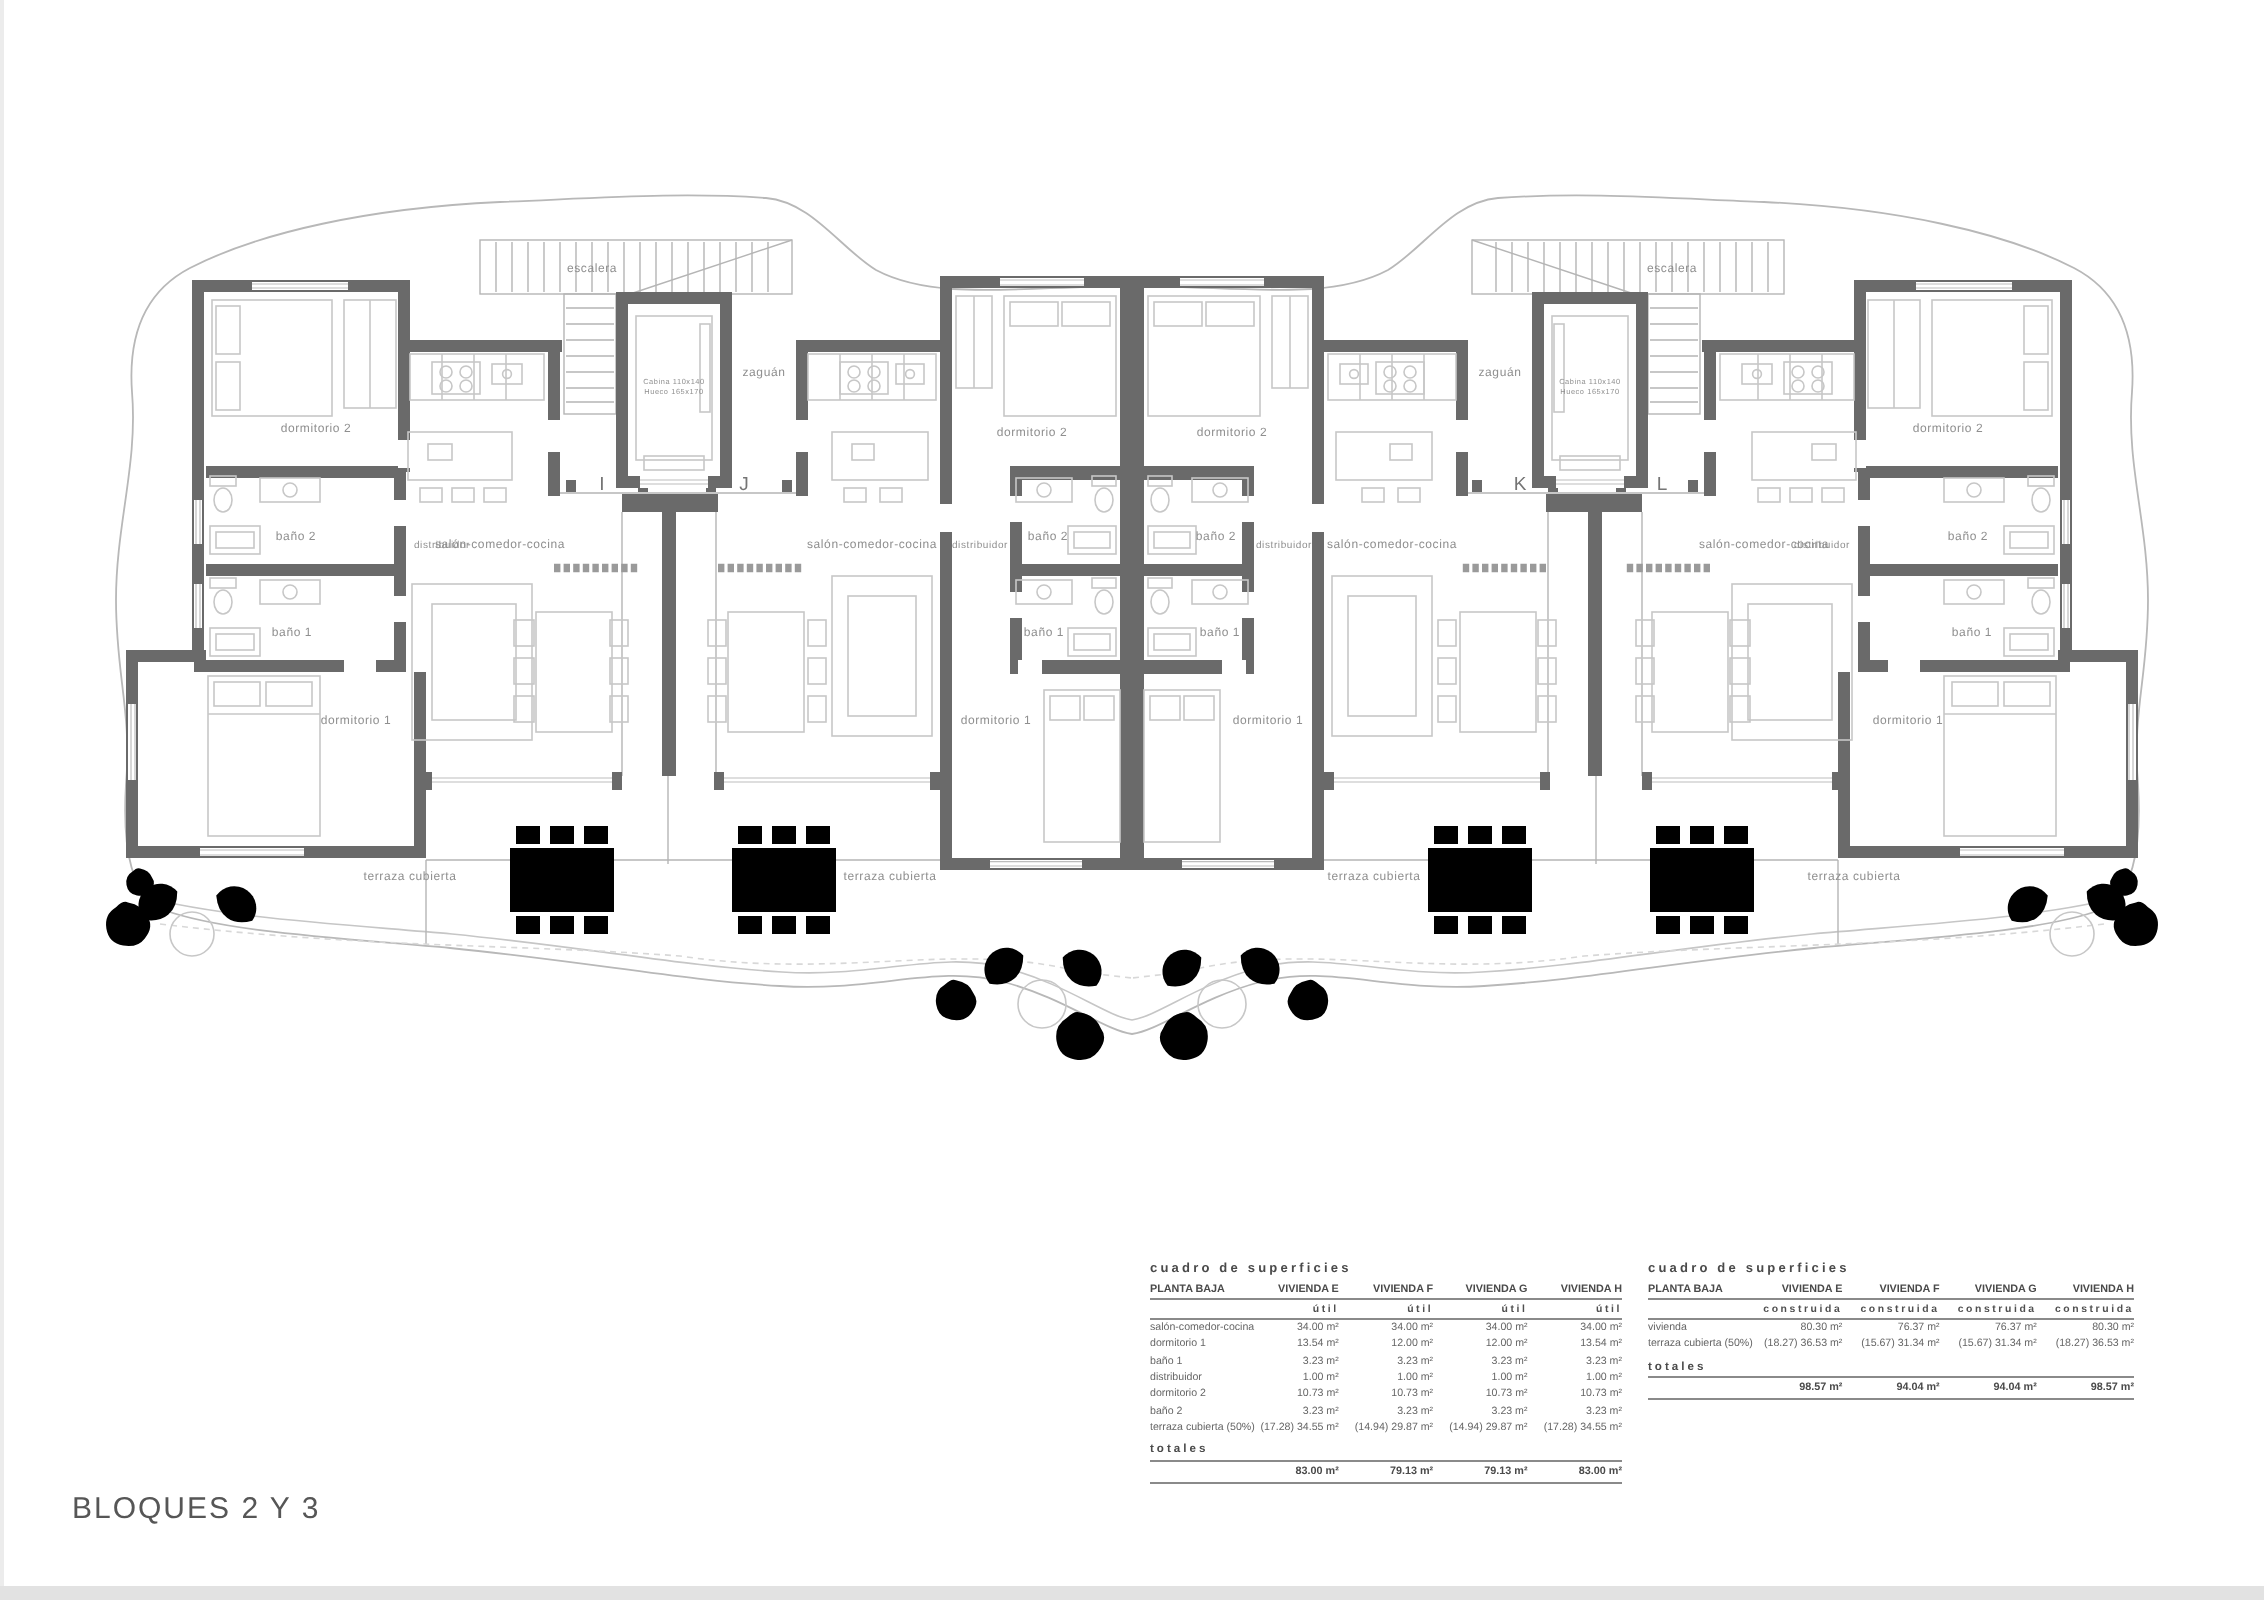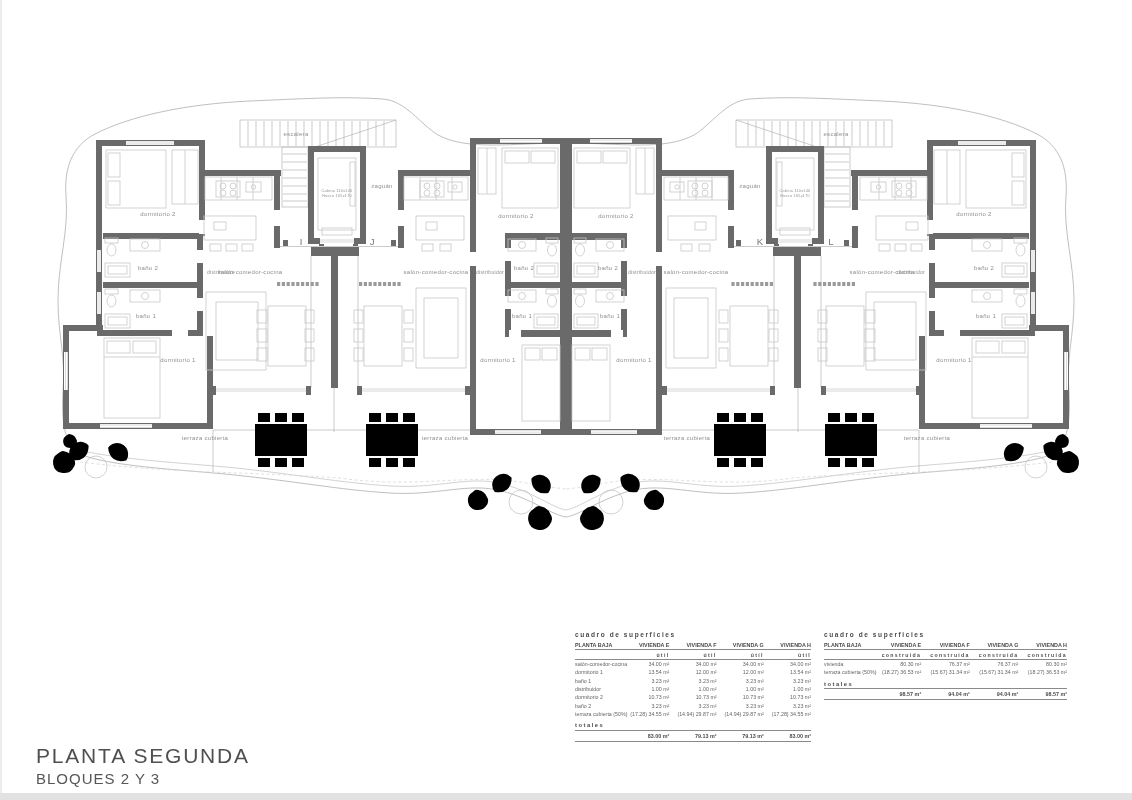--- a/index.html
+++ b/index.html
@@ -480,18 +480,17 @@
             <td>98.57 m²</td>
             <td>94.04 m²</td>
             <td>94.04 m²</td>
             <td>98.57 m²</td>
           </tr>
         </tfoot>
       </table>
     </div>
 
   <div id="titleblock">
-    <div class="t1">PLANTA SEGUNDA</div>
     <div class="t2">BLOQUES 2 Y 3</div>
   </div>
 
   <div class="bottom-strip"></div>
 </div>
 
 </body></html>

